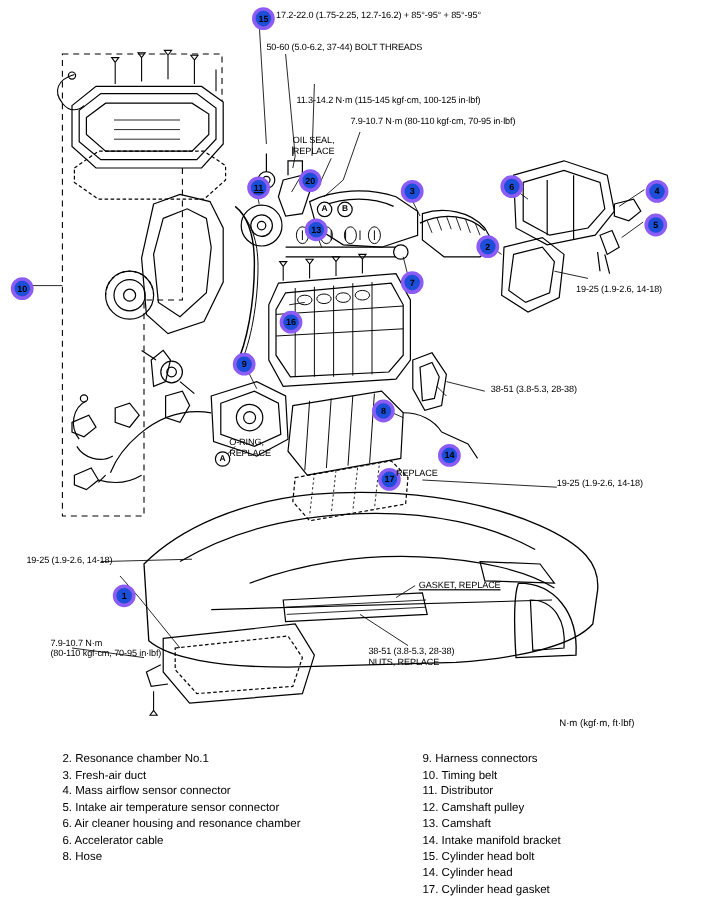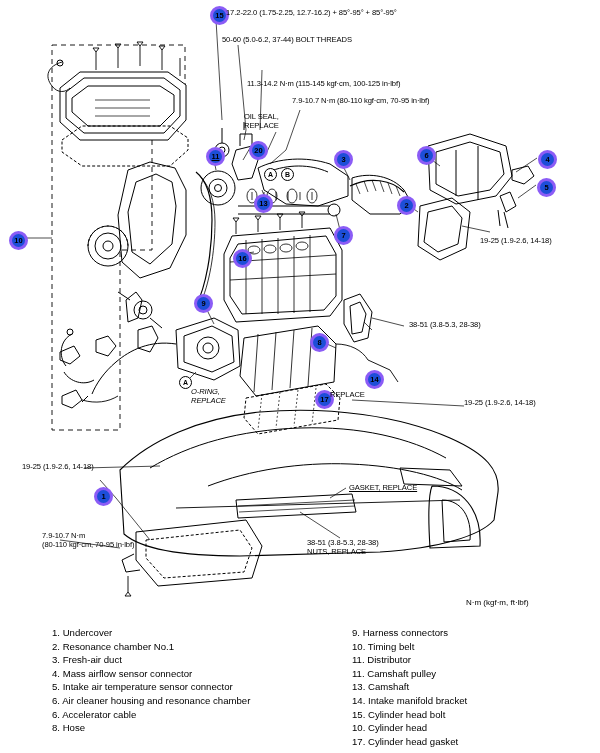--- a/index.html
+++ b/index.html
@@ -209,72 +209,71 @@
     </g>
   </svg>
 
   <div class="cal" style="left:210px;top:6px;">15</div>
   <div class="cal" style="left:249px;top:141px;">20</div>
   <div class="cal" style="left:206px;top:147px;text-decoration:underline;">11</div>
   <div class="cal" style="left:334px;top:150px;">3</div>
   <div class="cal" style="left:417px;top:146px;">6</div>
   <div class="cal" style="left:538px;top:150px;">4</div>
   <div class="cal" style="left:537px;top:178px;">5</div>
-  <div class="cal" style="left:254px;top:194px;">13</div>
+  <div class="cal" style="left:254px;top:182px;">13</div>
   <div class="cal" style="left:397px;top:196px;">2</div>
   <div class="cal" style="left:334px;top:226px;">7</div>
   <div class="cal" style="left:9px;top:231px;">10</div>
-  <div class="cal" style="left:233px;top:249px;">16</div>
+  <div class="cal" style="left:233px;top:259px;">16</div>
   <div class="cal" style="left:194px;top:294px;">9</div>
   <div class="cal" style="left:365px;top:324px;margin-top:46px;">14</div>
   <div class="cal" style="left:310px;top:333px;">8</div>
   <div class="cal" style="left:315px;top:390px;">17</div>
   <div class="cal" style="left:94px;top:487px;">1</div>
 
   <div class="calA" style="left:264px;top:168px;">A</div>
   <div class="calA" style="left:281px;top:168px;">B</div>
   <div class="calA" style="left:179px;top:376px;">A</div>
 
-  <div class="lbl" style="left:226px;top:8px;">17.2-22.0 (1.75-2.25, 12.7-16.2) + 85°-95° + 85°-95°</div>
+  <div class="lbl" style="left:210px;top:8px;padding-left:20px;">17.2-22.0 (1.75-2.25, 12.7-16.2) + 85°-95° + 85°-95°</div>
   <div class="lbl" style="left:222px;top:35px;">50-60 (5.0-6.2, 37-44) BOLT THREADS</div>
   <div class="lbl" style="left:247px;top:79px;">11.3-14.2 N·m (115-145 kgf·cm, 100-125 in·lbf)</div>
   <div class="lbl" style="left:292px;top:96px;">7.9-10.7 N·m (80-110 kgf·cm, 70-95 in·lbf)</div>
   <div class="lbl" style="left:244px;top:112px;">OIL SEAL,
 REPLACE</div>
   <div class="lbl" style="left:480px;top:236px;">19-25 (1.9-2.6, 14-18)</div>
   <div class="lbl" style="left:409px;top:320px;">38-51 (3.8-5.3, 28-38)</div>
   <div class="lbl" style="left:464px;top:398px;">19-25 (1.9-2.6, 14-18)</div>
-  <div class="lbl" style="left:191px;top:387px;font-style:italic;">O-RING,
+  <div class="lbl" style="left:191px;top:364px;">O-RING,
 REPLACE</div>
   <div class="lbl" style="left:330px;top:390px;">REPLACE</div>
   <div class="lbl" style="left:22px;top:462px;">19-25 (1.9-2.6, 14-18)</div>
   <div class="lbl" style="left:349px;top:483px;text-decoration:underline;">GASKET, REPLACE</div>
   <div class="lbl" style="left:2px;top:531px;margin-left:40px;">7.9-10.7 N·m
 (80-110 kgf·cm, 70-95 in·lbf)</div>
   <div class="lbl" style="left:307px;top:538px;">38-51 (3.8-5.3, 28-38)
 NUTS, REPLACE</div>
 
   <div class="units" style="left:466px;top:598px;">N·m (kgf·m, ft·lbf)</div>
 
   <div class="legcol" style="left:52px;top:626px;">
-    <div class="legrow">1. Undercover</div>
     <div class="legrow">2. Resonance chamber No.1</div>
     <div class="legrow">3. Fresh-air duct</div>
     <div class="legrow">4. Mass airflow sensor connector</div>
     <div class="legrow">5. Intake air temperature sensor connector</div>
     <div class="legrow">6. Air cleaner housing and resonance chamber</div>
     <div class="legrow">6. Accelerator cable</div>
     <div class="legrow">8. Hose</div>
   </div>
 
   <div class="legcol" style="left:352px;top:626px;">
     <div class="legrow">9. Harness connectors</div>
     <div class="legrow">10. Timing belt</div>
     <div class="legrow">11. Distributor</div>
-    <div class="legrow">11. Camshaft pulley</div>
+    <div class="legrow">12. Camshaft pulley</div>
     <div class="legrow">13. Camshaft</div>
     <div class="legrow">14. Intake manifold bracket</div>
     <div class="legrow">15. Cylinder head bolt</div>
-    <div class="legrow">10. Cylinder head</div>
+    <div class="legrow">14. Cylinder head</div>
     <div class="legrow">17. Cylinder head gasket</div>
   </div>
 
 </div>
 
 </body></html>

